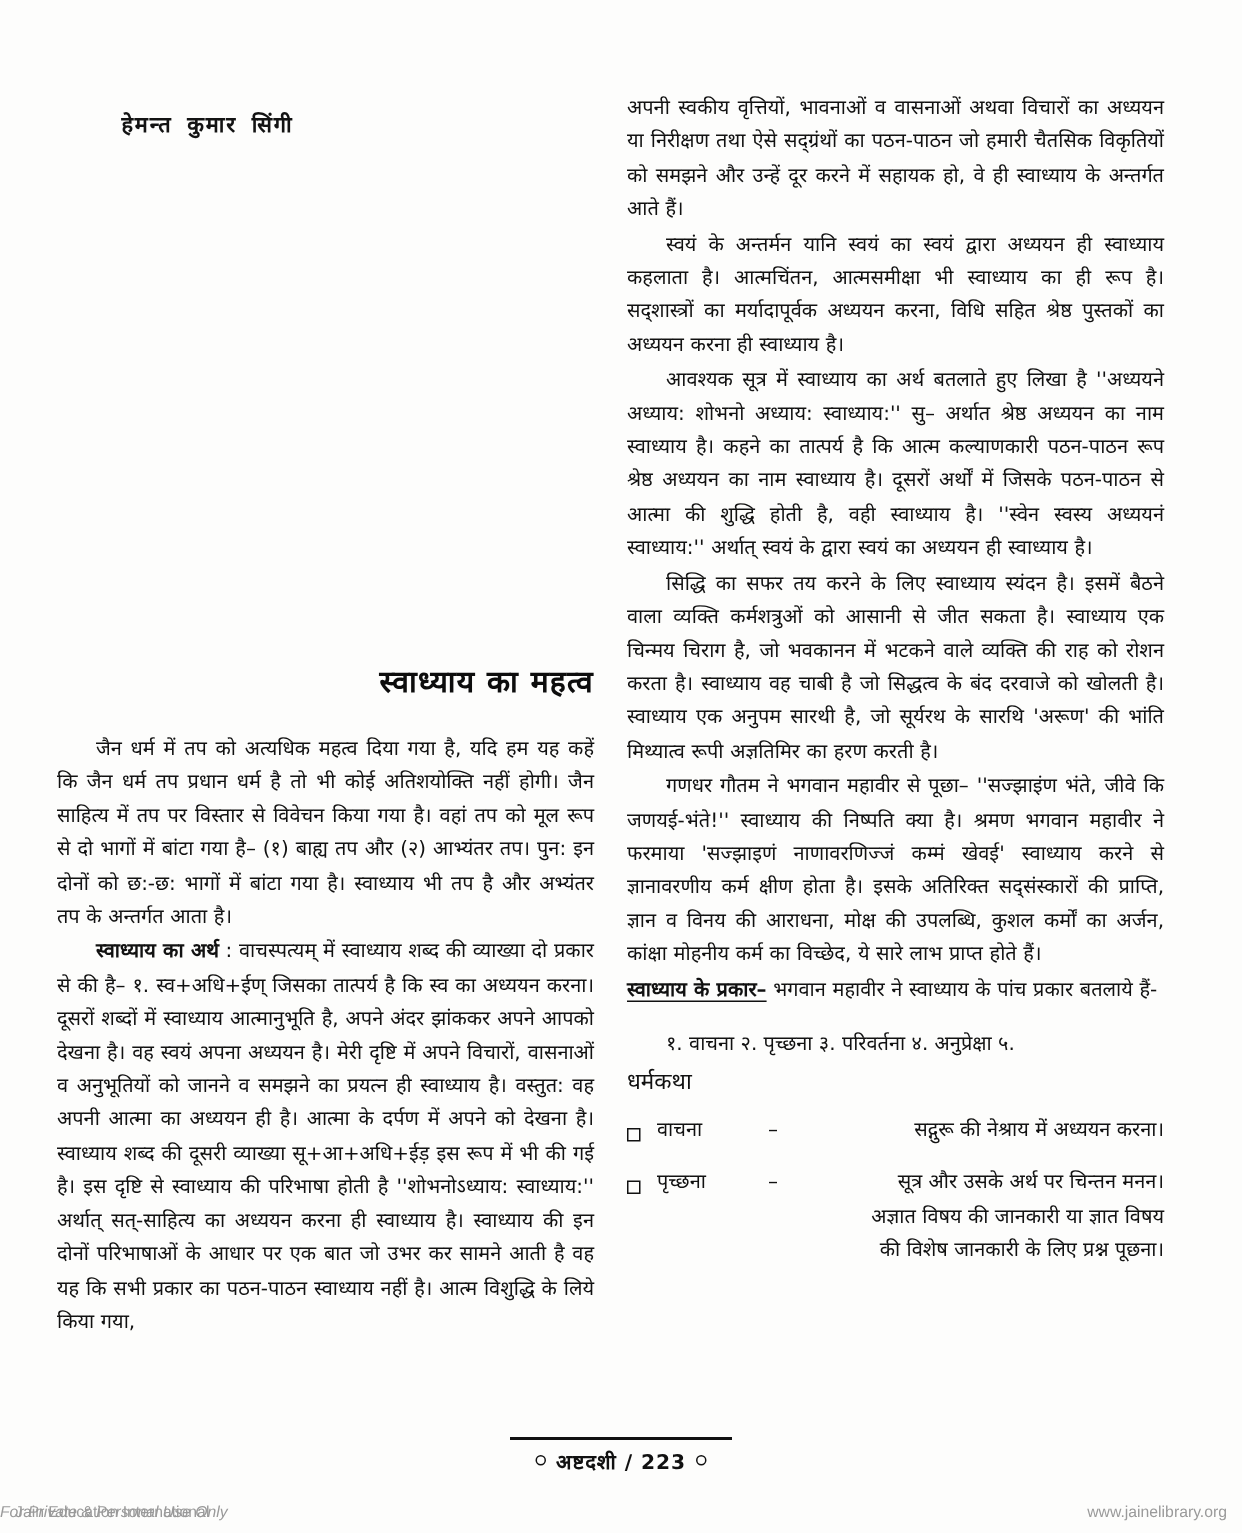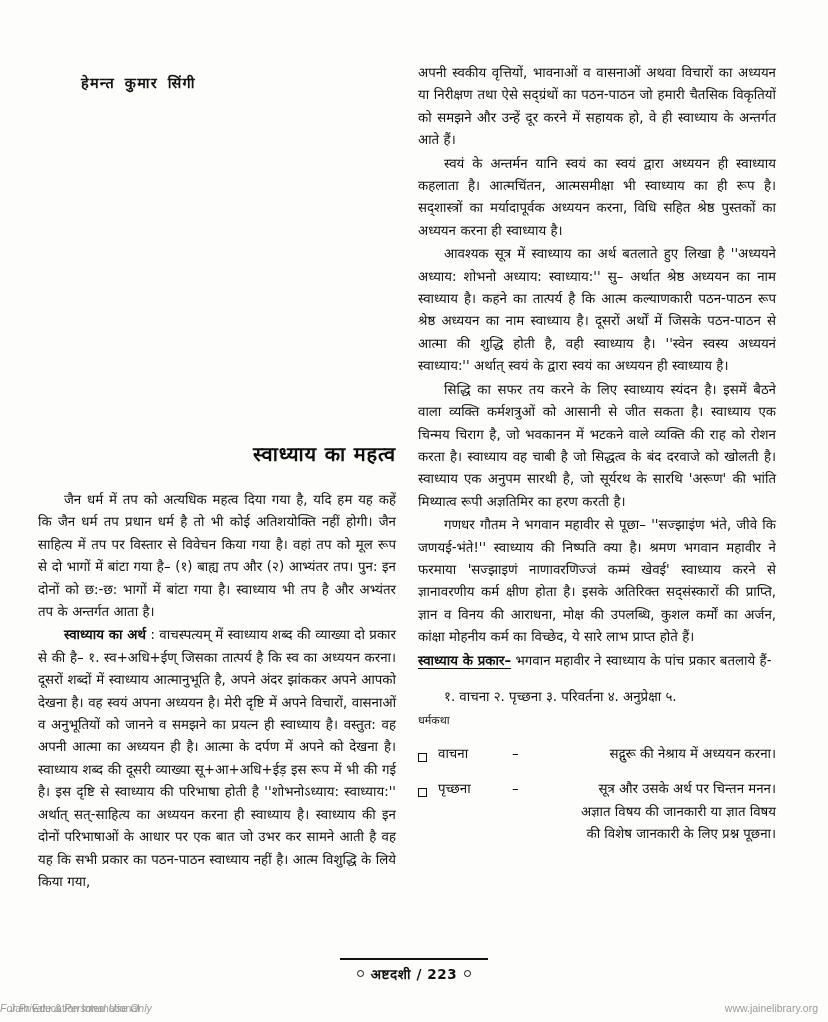--- a/index.html
+++ b/index.html
@@ -99,21 +99,21 @@
     margin: 14px 0 2px 0;
     font-family: "DejaVu Sans", sans-serif;
     font-size: 13.3px;
     line-height: 22.4px;
     text-indent: 26px;
     text-align: left;
   }
   p.enum-cont {
     margin: 0 0 10px 0;
     font-family: "DejaVu Sans", sans-serif;
-    font-size: 11px;
+    font-size: 15px;
     line-height: 22.4px;
     text-indent: 0;
     text-align: left;
   }
 
   
   .deflist {
     margin-top: 10px;
   }
   .defrow {

